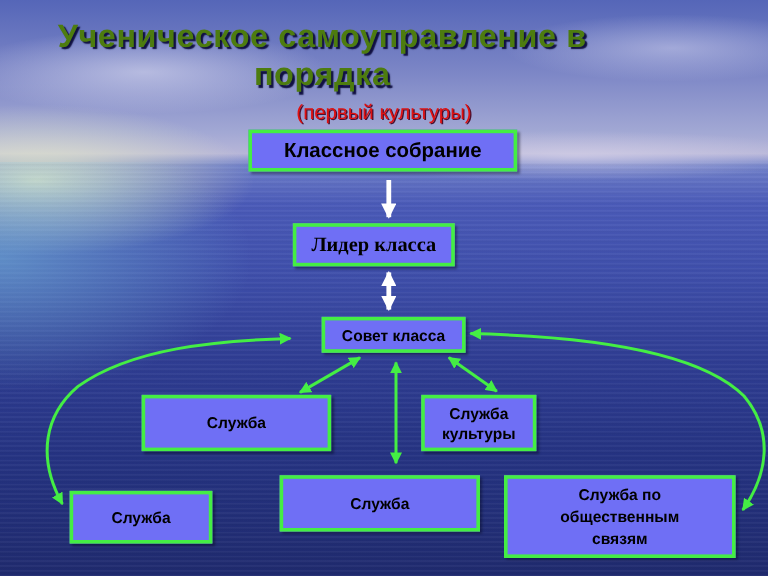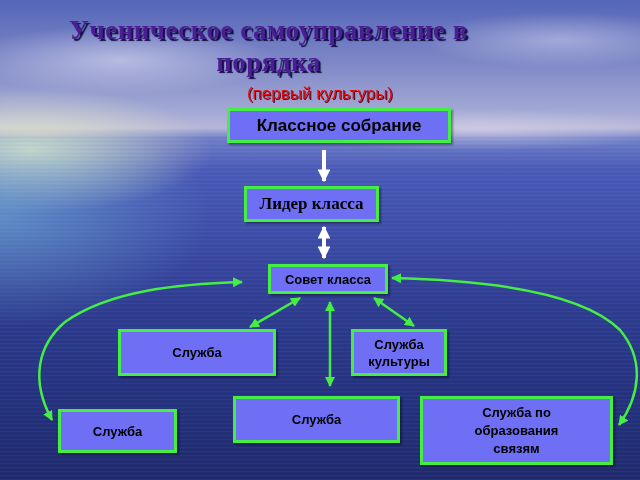--- a/index.html
+++ b/index.html
@@ -39,27 +39,26 @@
       left: 0; right: 0; top: 135px; bottom: 0;
       background:
         radial-gradient(ellipse 300px 160px at 0px 80px, rgba(120,190,220,0.55), rgba(120,190,220,0) 70%),
         repeating-linear-gradient(to bottom, rgba(255,255,255,0.04) 0px, rgba(255,255,255,0.04) 1px, rgba(0,0,0,0.03) 2px, rgba(0,0,0,0) 4px);
     }
     .title {
       position: absolute;
       left: 0;
       width: 537px;
       text-align: center;
-      color: #4c1d95;
+      color: #4d7c0f;
       font-weight: bold;
       font-size: 27px;
       line-height: 29px;
       text-shadow: 2px 2px 1px #101040;
       letter-spacing: 0.5px;
-      font-family: Liberation Serif, serif;
     }
     .title.l1 { top: 16px; }
     .title.l2 { top: 48px; }
     .subtitle {
       position: absolute;
       left: 0;
       width: 640px;
       top: 84px;
       text-align: center;
       color: #e01010;
@@ -75,21 +74,21 @@
       color: #000;
       font-weight: bold;
       text-align: center;
       display: flex;
       flex-direction: column;
       align-items: center;
       justify-content: center;
       box-shadow: 2px 2px 2px rgba(0,0,20,0.4);
     }
     .box span { display: block; }
-    .b-sobranie { left: 207px; top: 108px; width: 224px; height: 35px; font-size: 17px; margin-left: 20px; }
+    .b-sobranie { left: 207px; top: 108px; width: 224px; height: 35px; font-size: 17px; }
     .b-lider    { left: 244px; top: 186px; width: 135px; height: 36px; font-size: 17px; font-family: Liberation Serif, serif; }
     .b-sovet    { left: 268px; top: 264px; width: 120px; height: 30px; font-size: 13px; }
     .b-zdrav    { left: 118px; top: 329px; width: 158px; height: 47px; font-size: 13px; line-height: 17px; }
     .b-kult     { left: 351px; top: 329px; width: 96px;  height: 47px; font-size: 13px; line-height: 17px; }
     .b-obraz    { left: 58px;  top: 409px; width: 119px; height: 44px; font-size: 13px; line-height: 17px; }
     .b-chist    { left: 233px; top: 396px; width: 167px; height: 47px; font-size: 13px; line-height: 17px; }
     .b-obsh     { left: 420px; top: 396px; width: 193px; height: 69px; font-size: 13px; line-height: 18px; }
     svg.arrows {
       position: absolute;
       left: 0; top: 0;
@@ -151,15 +150,15 @@
 <div class="box b-obraz">
   <span>Служба</span>
 </div>
 
 <div class="box b-chist">
   <span>Служба</span>
 </div>
 
 <div class="box b-obsh">
   <span>Служба по</span>
-  <span>образования</span>
+  <span>общественным</span>
   <span>связям</span>
 </div>
 
 </body></html>

